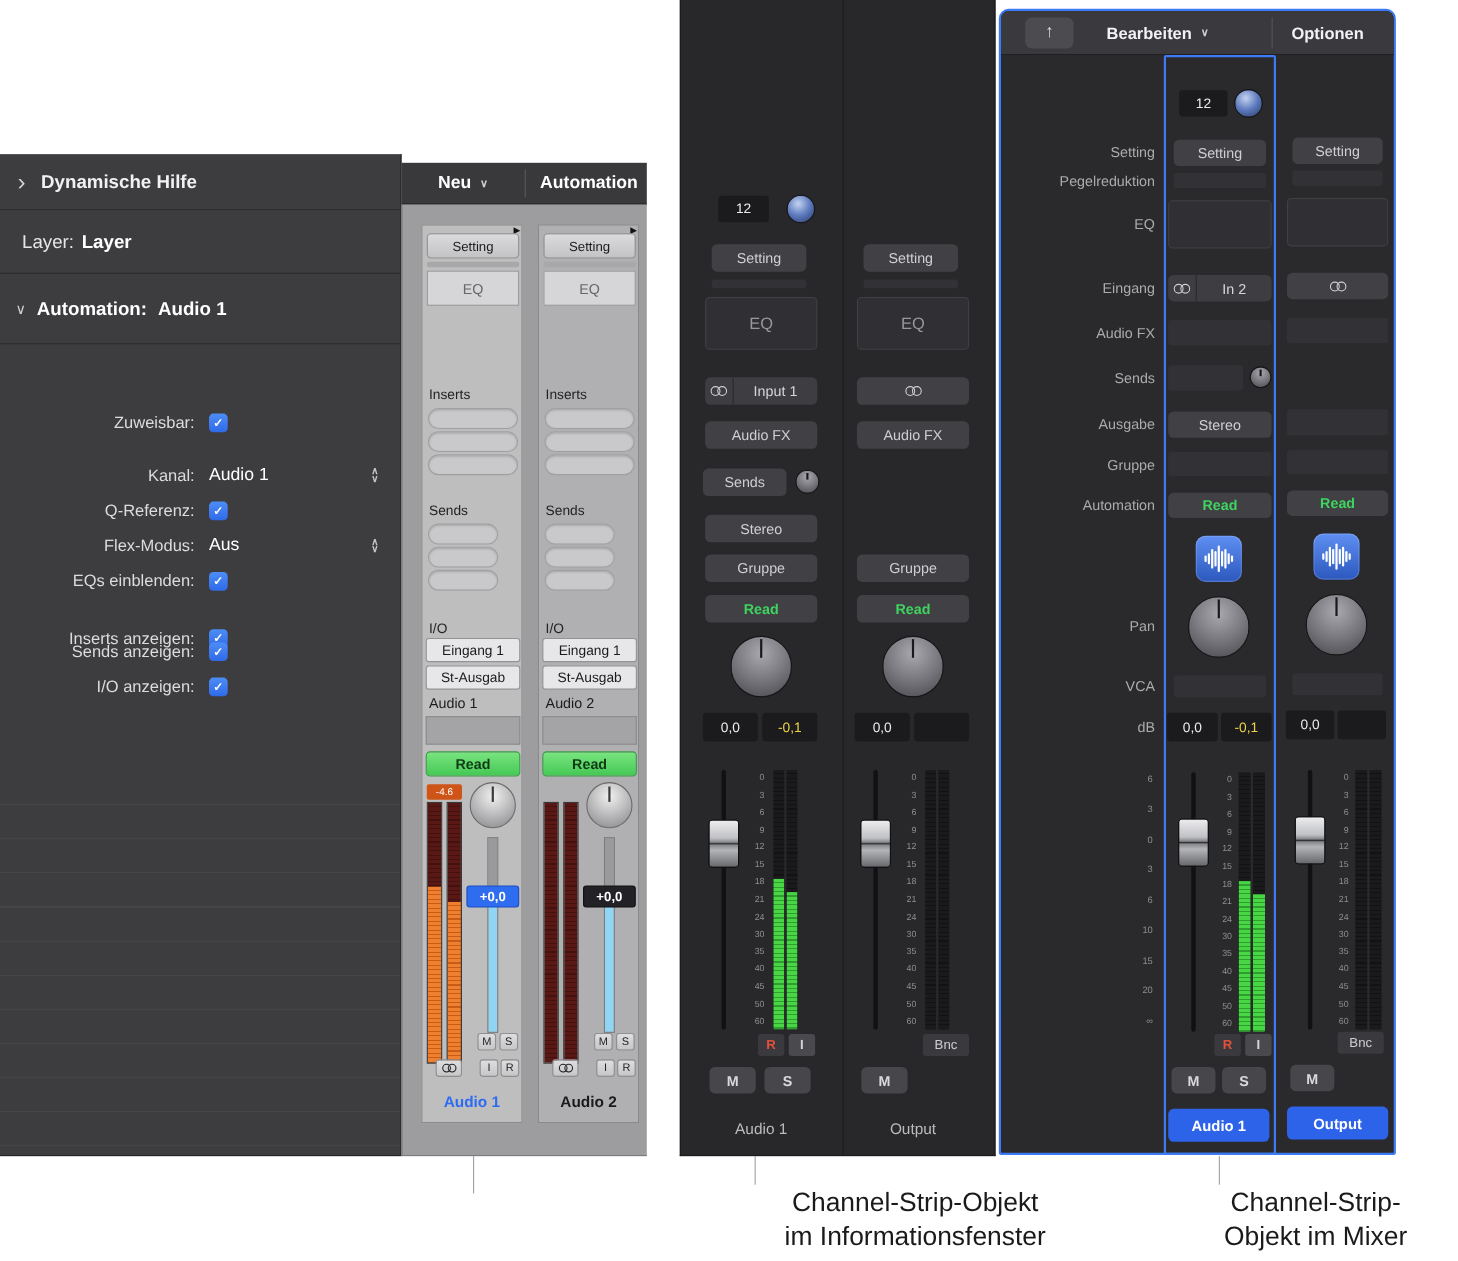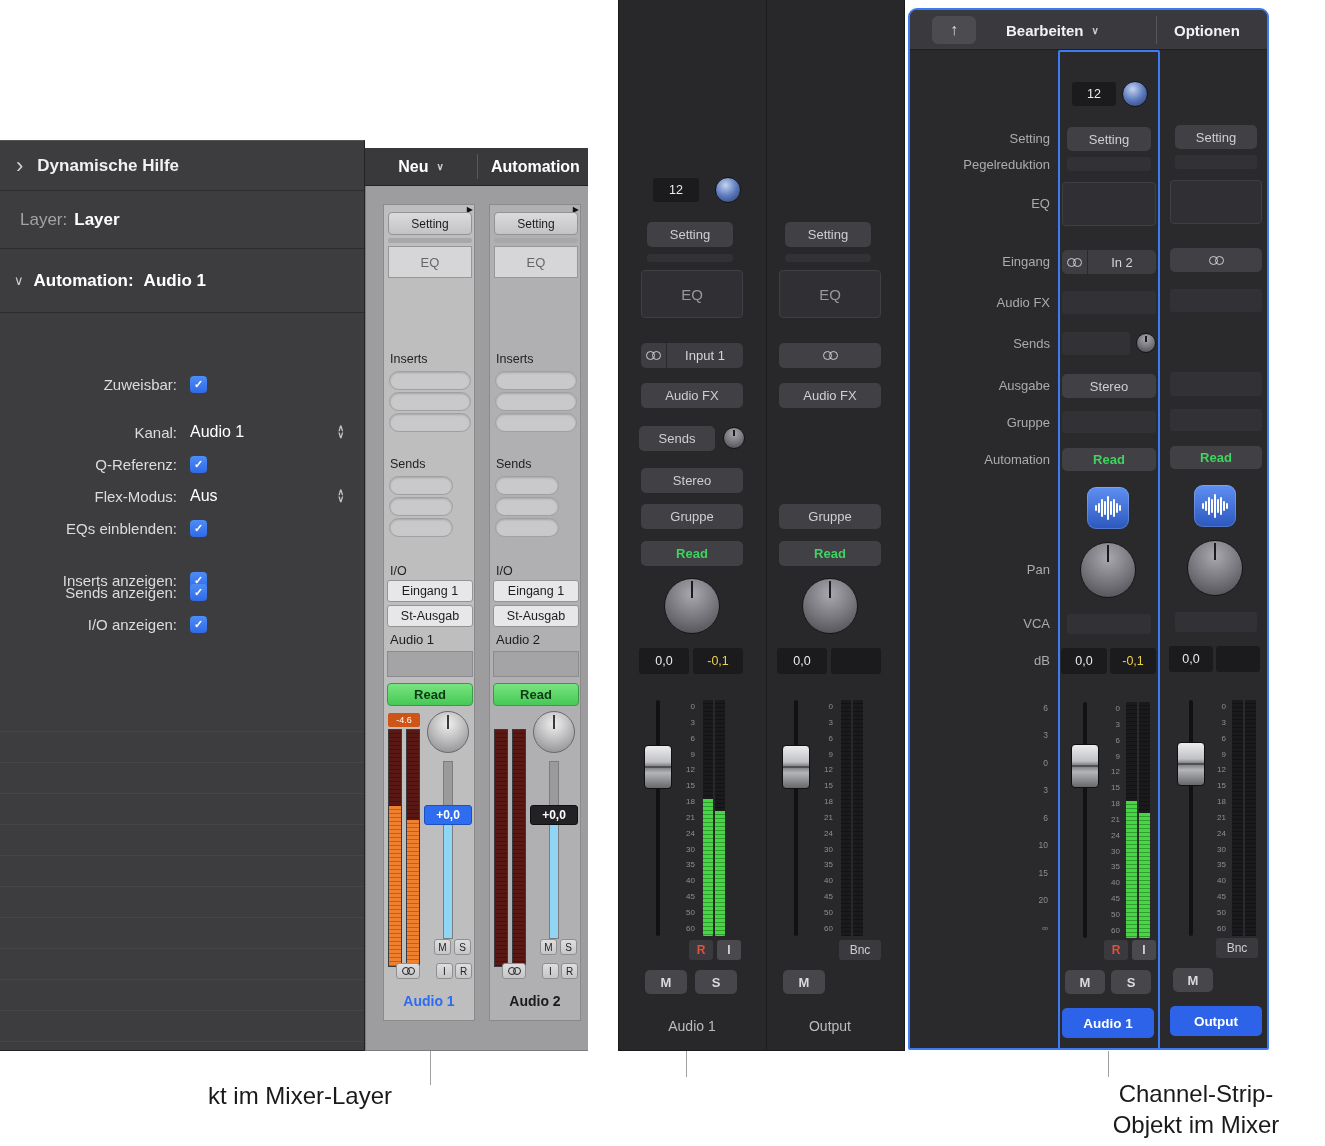--- a/index.html
+++ b/index.html
@@ -7,21 +7,21 @@
 #stage{position:relative;width:1325px;height:1146px;overflow:hidden;background:#fff}
 
 
 .help-panel{position:absolute;left:0;top:140px;width:365px;height:911px;background:#3d3d40;border-right:1px solid #232325;border-top:1px solid #565658;border-bottom:1px solid #232325}
 .hp-stripes{position:absolute;left:0;right:0;top:560px;bottom:0;background:repeating-linear-gradient(180deg,transparent 0 30px,rgba(255,255,255,.045) 30px 31px)}
 .hp-title{position:absolute;left:0;top:0;width:100%;height:50px;display:flex;align-items:center;gap:14px;padding:0 16px;border-bottom:1px solid #2c2c2e;color:#f1f1f2;font-size:17px;font-weight:700}
 .hp-title .chev{font-size:22px;font-weight:400;color:#d2d2d4;line-height:1}
 .hp-row2{position:absolute;left:0;top:50px;width:100%;height:58px;display:flex;align-items:center;gap:7px;padding:0 20px;border-bottom:1px solid #2c2c2e;font-size:17px}
 .hp-row3{position:absolute;left:0;top:108px;width:100%;height:64px;display:flex;align-items:center;gap:10px;padding:0 14px;border-bottom:1px solid #2c2c2e;font-size:17px}
 .hp-row3 .chev{font-size:13px;color:#cfcfd1}
-.hp-dim{color:#a3a3a3}
+.hp-dim{color:#e5e5e5}
 .hp-strong{color:#fff;font-weight:700}
 .hp-prop{position:absolute;left:0;width:100%;display:flex;align-items:center}
 .hp-label{width:186px;text-align:right;padding-right:9px;font-size:15px;color:#dcdcde;flex:none}
 .hp-value{font-size:16px;color:#fff;margin-left:4px}
 .checkbox{width:17px;height:17px;border-radius:4px;background:linear-gradient(180deg,#4d8df6,#2f6ae8);display:flex;align-items:center;justify-content:center;color:#fff;font-size:11px;font-weight:700;margin-left:4px;flex:none}
 .stepper{position:absolute;right:20px;display:flex;flex-direction:column;align-items:center;color:#c6c6c8;font-size:9px;line-height:7px;font-weight:700}
 .symbol-btn{width:58px;height:38px;border-radius:7px;background:linear-gradient(180deg,#6d9bf2,#2c62d9);display:flex;align-items:center;justify-content:center;margin-left:4px;box-shadow:inset 0 0 0 1px rgba(255,255,255,.25)}
 .symbol-btn .waveicon{height:24px;width:42px}
 
 
@@ -572,20 +572,23 @@
       <div class="msbtn" style="left:5px;top:918px;width:40px">M</div>
       <div class="dnametag" style="left:2px;top:956px;width:92px;height:30px">Output</div>
     </div>
   </div>
 
   <div class="cline" style="left:430px;top:1051px;height:34px"></div>
   <div class="cline" style="left:686px;top:1051px;height:26px"></div>
   <div class="cline" style="left:1108px;top:1051px;height:26px"></div>
 
   <div class="caption" style="left:152px;top:1080px;width:296px">
-    <div>kt im Mixer-Layer</div>
+  </div>
+  <div class="caption" style="left:682px;top:1078px;width:300px">
+    <div>Channel-Strip-Objekt</div>
+    <div>im Informationsfenster</div>
   </div>
   <div class="caption" style="left:1046px;top:1078px;width:300px">
     <div>Channel-Strip-</div>
     <div>Objekt im Mixer</div>
   </div>
 
 </div>
 
 </body></html>

